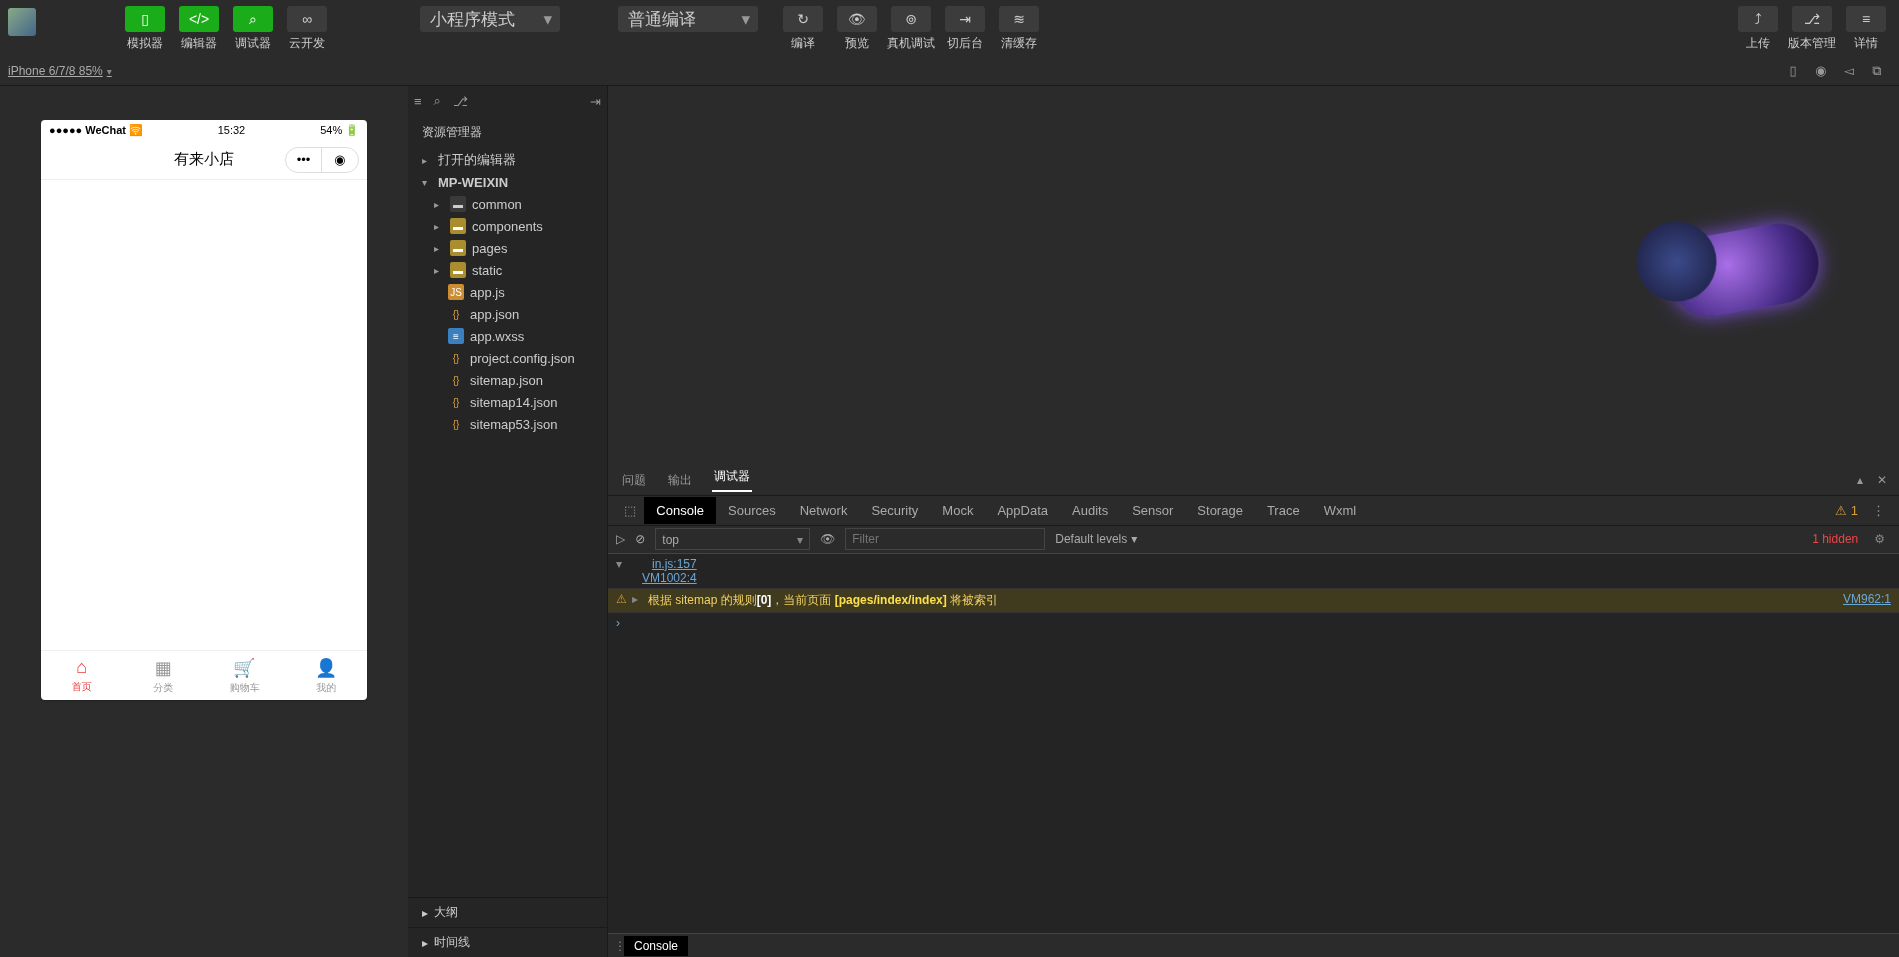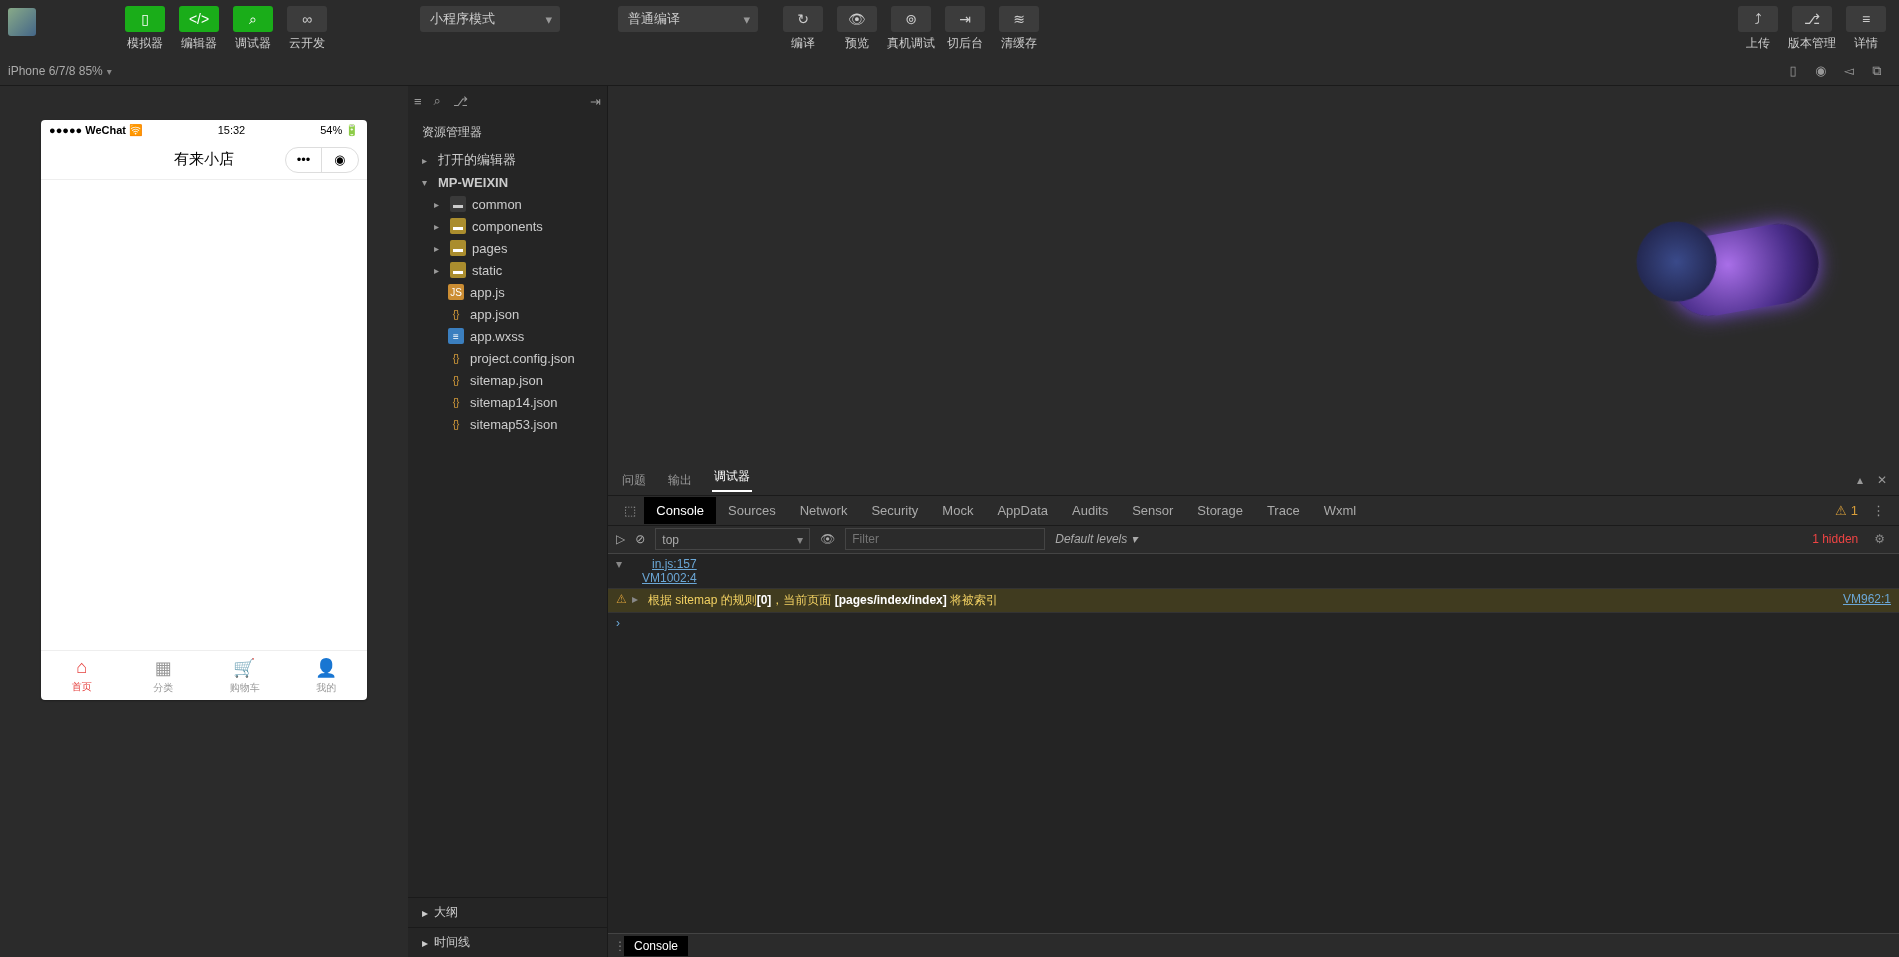--- a/index.html
+++ b/index.html
@@ -6,27 +6,27 @@
 body { background: #2b2b2b; color: #ccc; overflow: hidden; width: 1899px; height: 957px; font-size: 13px; }
 
 
 .topbar { display: flex; align-items: flex-start; height: 56px; padding: 6px 8px; background: #2b2b2b; gap: 4px; }
 .topbar .avatar { width: 28px; height: 28px; background: linear-gradient(135deg,#8a8,#468); border-radius: 3px; margin-right: 80px; margin-top: 2px; }
 .top-btn { display: flex; flex-direction: column; align-items: center; gap: 3px; min-width: 50px; }
 .top-btn .icon-box { width: 40px; height: 26px; display: flex; align-items: center; justify-content: center; border-radius: 3px; font-size: 14px; }
 .top-btn .label { font-size: 12px; color: #ccc; }
 .icon-green { background: #1aad19; color: #fff; }
 .icon-dark { background: #3c3c3c; color: #ccc; }
-.top-select { background: #3c3c3c; color: #ccc; padding: 5px 28px 5px 10px; border-radius: 3px; font-size: 13px; position: relative; min-width: 140px; height: 26px; display: flex; align-items: center; }
+.top-select { background: #3c3c3c; color: #ccc; padding: 5px 28px 5px 10px; border-radius: 3px; font-size: 17px; position: relative; min-width: 140px; height: 26px; display: flex; align-items: center; }
 .top-select::after { content: "▾"; position: absolute; right: 8px; color: #999; }
 .spacer-flex { flex: 1; }
 
 
 .subbar { display: flex; align-items: center; height: 30px; background: #2b2b2b; padding: 0 8px; border-bottom: 1px solid #1a1a1a; }
-.subbar .device-label { font-size: 12px; color: #aaa; }
+.subbar .device-label { font-size: 12px; color: #aaa; text-decoration: underline; }
 .subbar .chev { font-size: 10px; color: #888; margin-left: 4px; }
 .subbar-iconbtn { width: 28px; height: 24px; display: flex; align-items: center; justify-content: center; color: #999; }
 
 
 .main { display: flex; height: calc(100% - 86px); }
 
 
 .sim-panel { width: 408px; background: #2b2b2b; display: flex; justify-content: center; padding-top: 34px; }
 
 
@@ -74,21 +74,21 @@
 .devtools-tabs { height: 30px; display: flex; align-items: center; padding: 0 8px; gap: 0; border-bottom: 1px solid #1a1a1a; font-size: 13px; color: #aaa; }
 .devtools-tabs .dtab { padding: 6px 12px; cursor: default; }
 .devtools-tabs .dtab.active { background: #000; color: #fff; }
 .devtools-tabs .warn-count { margin-left: auto; display: flex; align-items: center; gap: 4px; color: #d89e3a; padding-right: 8px; }
 .devtools-tabs .menu { color: #999; padding: 0 6px; }
 
 .console-toolbar { height: 28px; display: flex; align-items: center; padding: 0 8px; gap: 10px; border-bottom: 1px solid #444; font-size: 12px; color: #aaa; }
 .console-toolbar .ctx { display: flex; align-items: center; gap: 4px; padding: 4px 130px 2px 6px; border: 1px solid #444; font-size: 12px; position: relative; }
 .console-toolbar .ctx::after { content: "▾"; position: absolute; right: 6px; color: #888; }
 .console-toolbar input.filter { background: transparent; border: 1px solid #444; color: #f97316; padding: 3px 6px; width: 200px; font-size: 12px; }
-.console-toolbar .levels { display: flex; align-items: center; gap: 4px; font-style: italic; }
+.console-toolbar .levels { display: flex; align-items: center; gap: 4px; }
 .console-toolbar .hidden-count { margin-left: auto; color: #ef4444; }
 
 .console-body { flex: 1; background: #242424; font-family: monospace; font-size: 12px; overflow-y: auto; }
 .app-show { padding: 3px 12px; color: #ccc; background: #2b2b2b; border-bottom: 1px solid #333; }
 .log-row { display: flex; padding: 3px 8px; border-bottom: 1px solid #333; align-items: flex-start; }
 .log-row .arrow-col { width: 16px; color: #888; }
 .log-row .msg { flex: 1; }
 .log-row .src { color: #6ba7d6; text-decoration: underline; padding-left: 10px; }
 .log-warn { background: #403b1f; color: #f1d062; }
 .log-warn .icon { color: #d89e3a; }
@@ -352,21 +352,21 @@
         <span class="arrow-col">▾</span>
         <span class="src" style="display:flex;flex-direction:column;align-items:flex-end;">
             <span>in.js:157</span>
             <span>VM1002:4</span>
           </span>
       </div>
       <div class="log-row log-warn">
         <span class="arrow-col icon">⚠</span>
         <span class="arrow-col">▸</span>
         <span class="msg">
-          <span>根据 sitemap 的规则</span><span style="color:#fff;font-weight:bold">[0]</span><span>，当前页面</span> <span style="color:#ffffff;font-weight:bold">[pages/index/index]</span><span> 将被索引</span>
+          <span>根据 sitemap 的规则</span><span style="color:#fff;font-weight:bold">[0]</span><span>，当前页面</span> <span style="color:#fde047;font-weight:bold">[pages/index/index]</span><span> 将被索引</span>
         </span>
         <span class="src">VM962:1</span>
       </div>
       <div class="console-prompt">›</div>
     </div>
 
     <div class="bottom-drawer">
       <span class="handle">⋮</span>
       <span class="btab">Console</span>
     </div>

